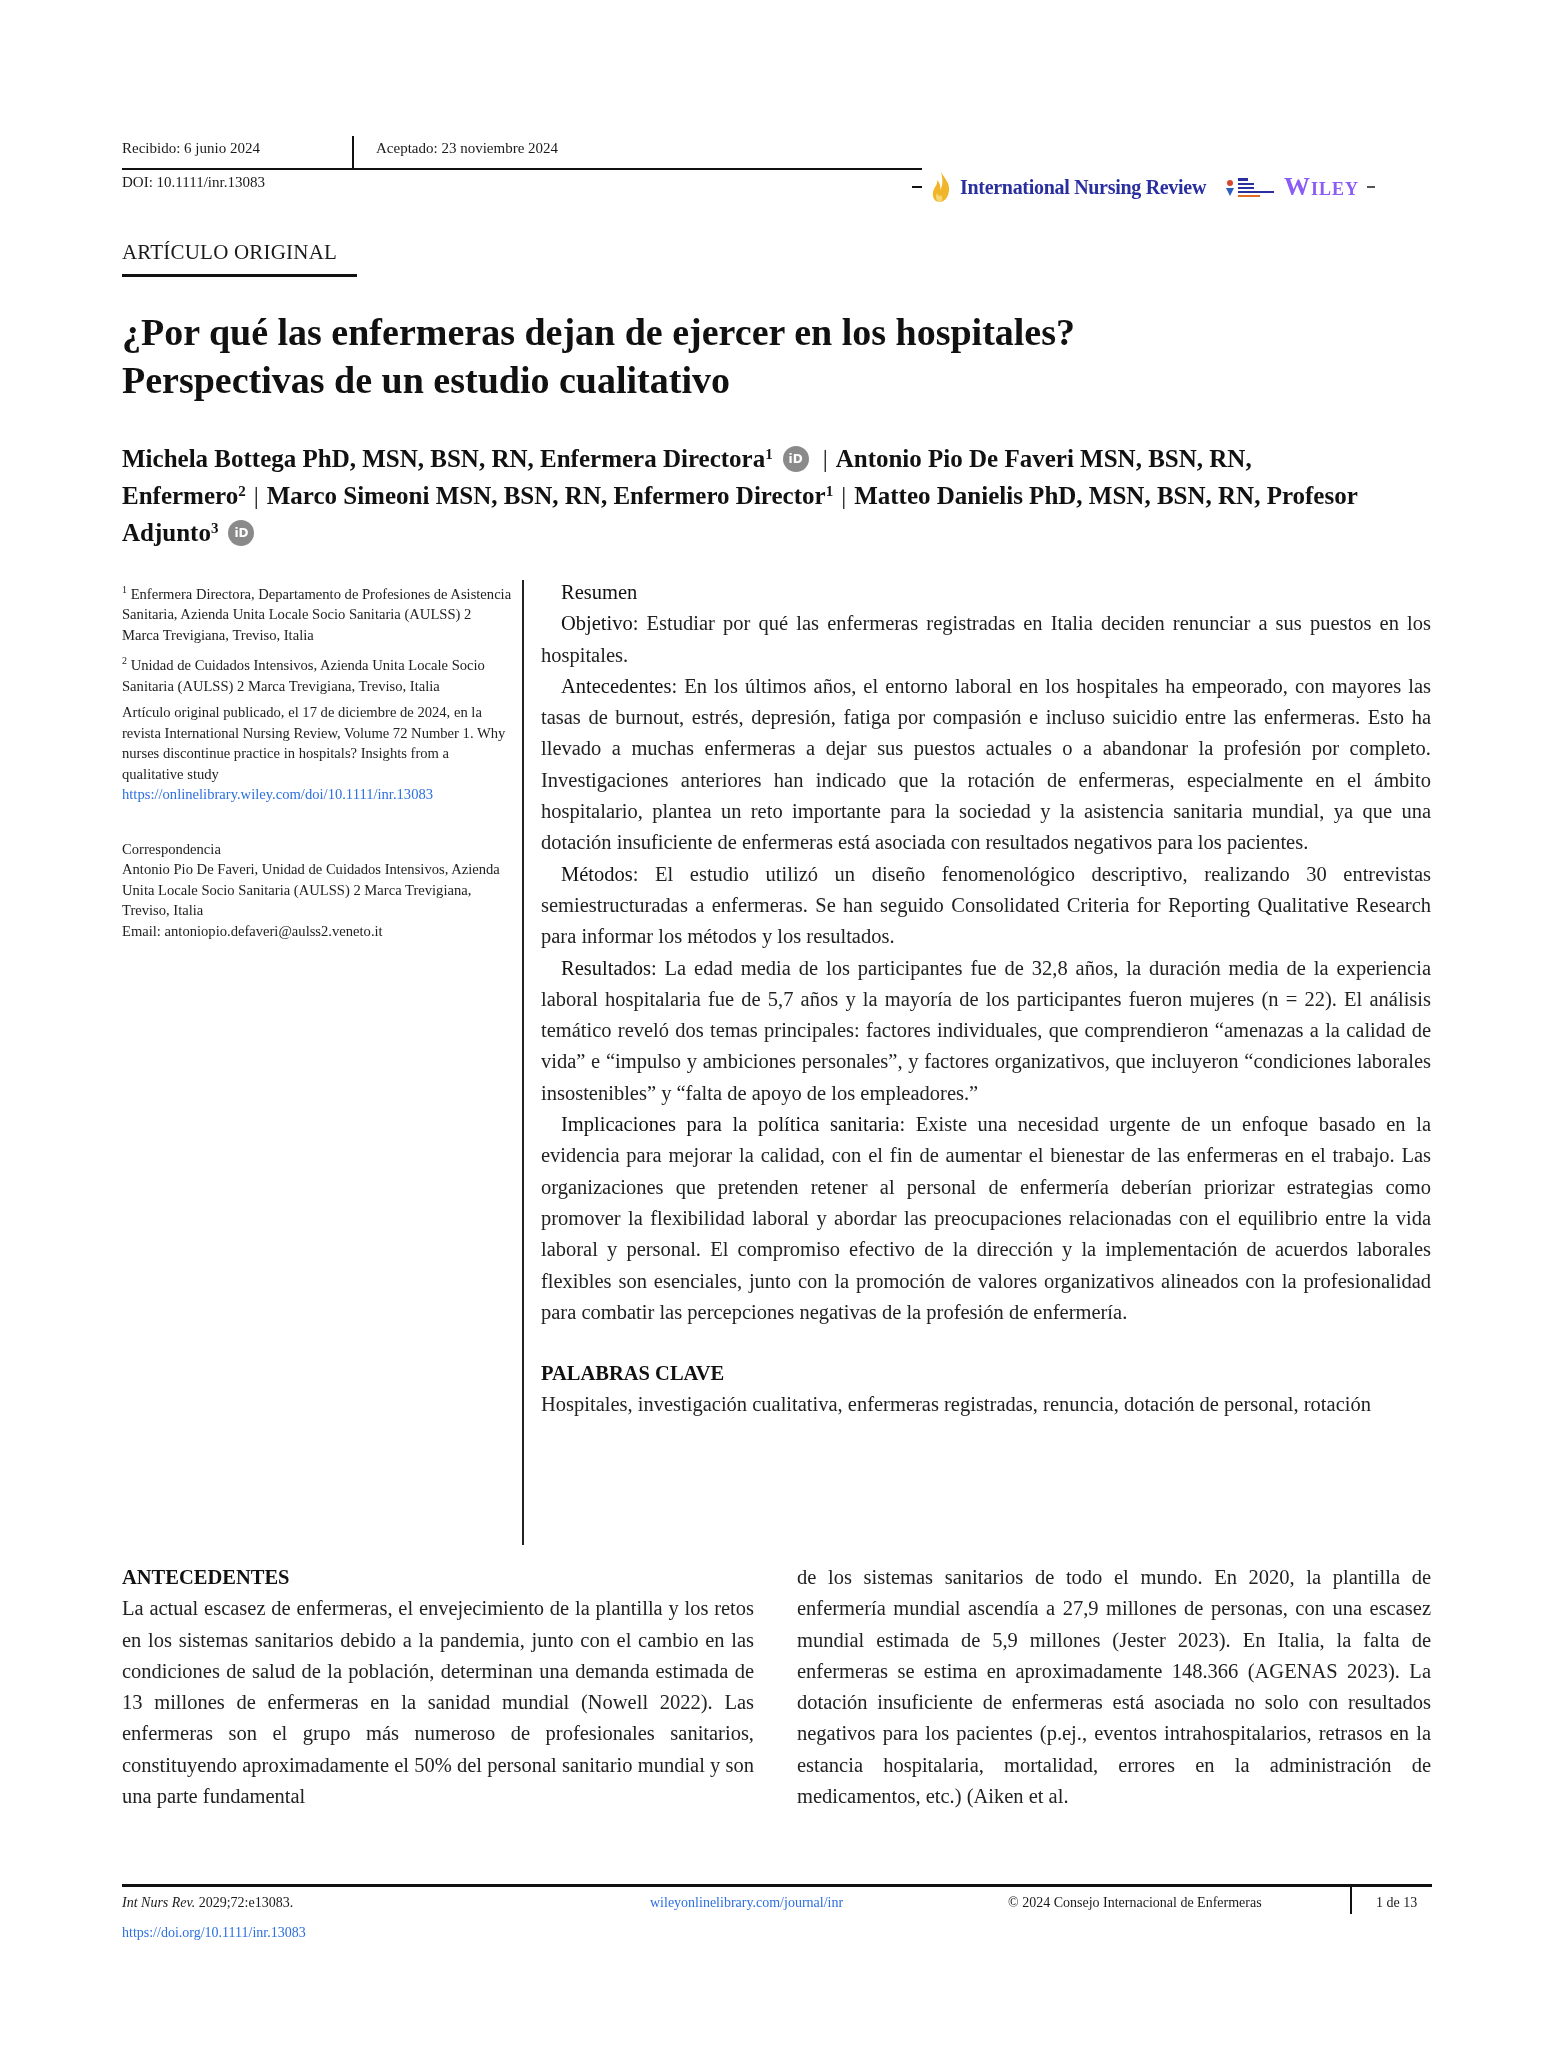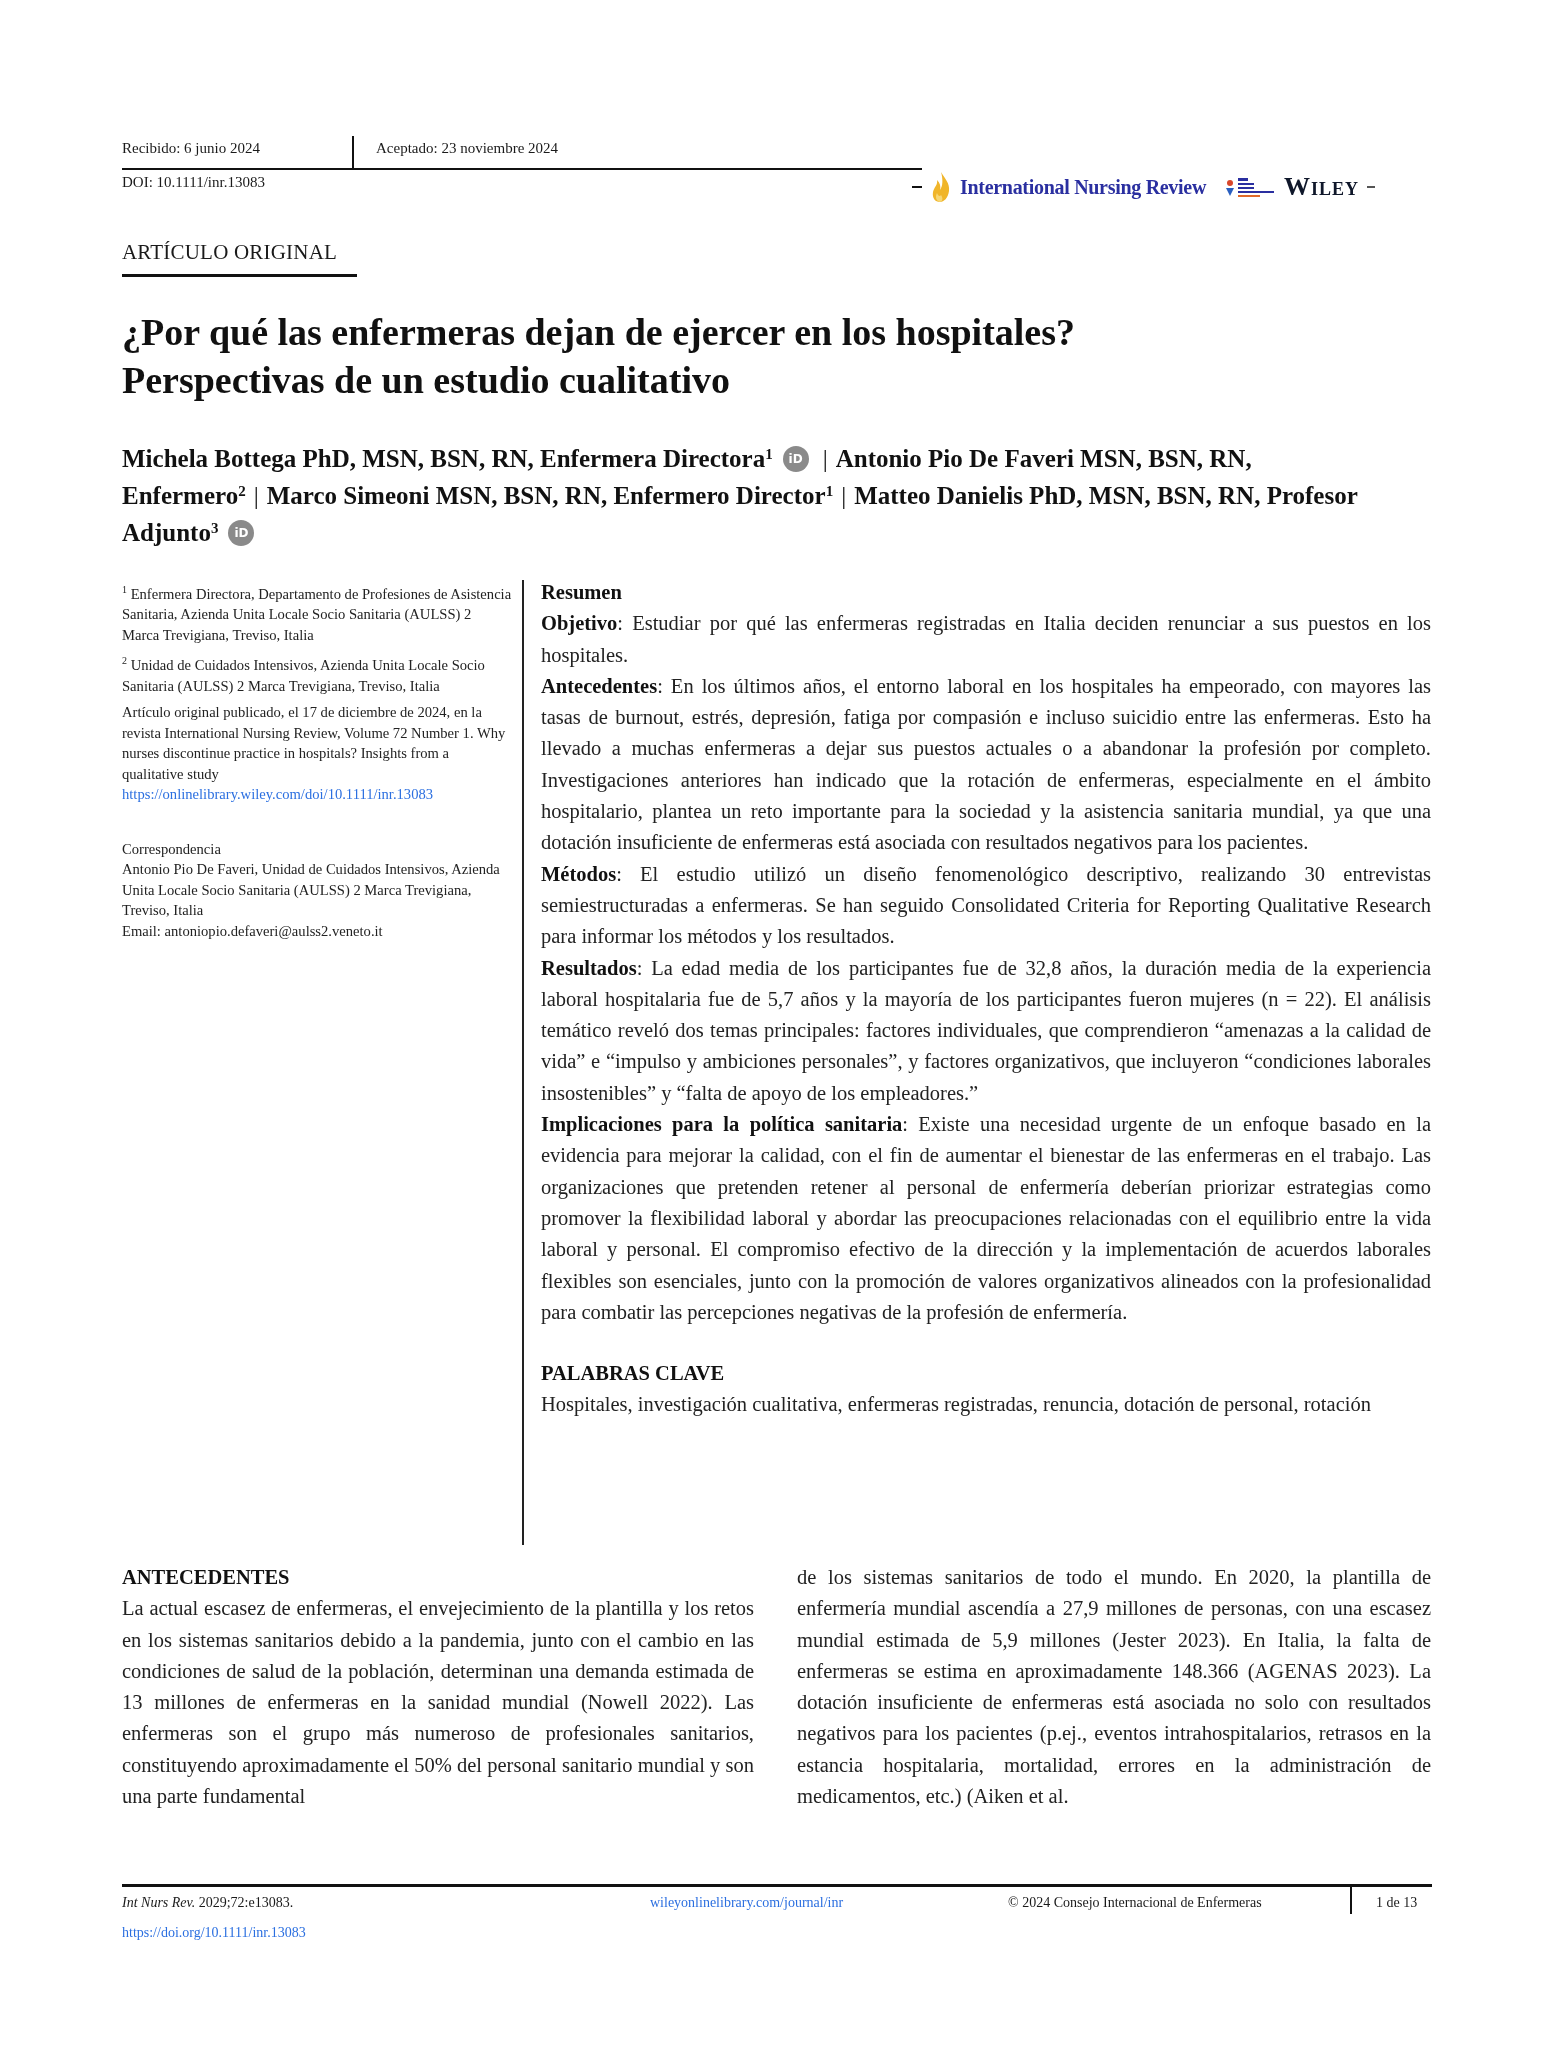--- a/index.html
+++ b/index.html
@@ -15,21 +15,21 @@
   .hdr-sep { left: 352px; top: 136px; width: 2px; height: 32px; background: #111; }
   .hdr-accepted { left: 370px; top: 140px; font-size: 15px; margin-left: 6px; }
   .hdr-rule { left: 122px; top: 168px; width: 800px; height: 2px; background: #111; }
   .hdr-doi { left: 122px; top: 174px; font-size: 15px; }
 
   .brand { left: 912px; top: 146px; height: 40px; display: flex; align-items: center; gap: 8px; margin-top: 21px; }
   .brand-dash { width: 10px; height: 2px; background: #111; }
   .flame { width: 22px; height: 32px; }
   .inr-name { color: #2a2fa0; font-size: 20px; font-weight: bold; letter-spacing: -0.3px; }
   .icn-logo { width: 52px; height: 26px; margin-left: 10px; }
-  .wiley { color: #0f172a; font-size: 26px; font-weight: bold; letter-spacing: 1px; font-variant: small-caps; }
+  .wiley { color: #8b5cf6; font-size: 26px; font-weight: bold; letter-spacing: 1px; font-variant: small-caps; }
   .brand-dash2 { width: 8px; height: 2px; background: #555; }
 
   
   .art-type { left: 122px; top: 240px; font-size: 21px; letter-spacing: 0.2px; }
   .art-rule { left: 122px; top: 274px; width: 235px; height: 3px; background: #111; }
 
   
   .title { left: 122px; top: 308px; width: 1300px; font-size: 38px; font-weight: bold; line-height: 48px; color: #111; }
 
   
@@ -47,21 +47,21 @@
   .leftcol { left: 122px; top: 580px; width: 390px; font-size: 14.6px; line-height: 20.5px; color: #222; }
   .leftcol p { margin: 0 0 6px 0; }
   .leftcol sup { font-size: 10px; }
   .leftcol .link { color: #2b6fe0; }
   .leftcol .gap { height: 22px; }
 
   .vdivider { left: 522px; top: 580px; width: 2px; height: 965px; background: #222; }
 
   
   .abstract { left: 541px; top: 577px; width: 890px; font-size: 20.5px; line-height: 31.3px; color: #222; text-align: justify; }
-  .abstract .h { font-weight: bold; color: #111; }
+  .abstract .h { font-weight: normal; color: #111; margin-left: 20px; }
   .abstract p { margin: 0; }
   .kw-head { font-weight: bold; margin-top: 30px !important; color: #111; }
 
   
   .body-left { left: 122px; top: 1562px; width: 632px; font-size: 20.5px; line-height: 31.3px; text-align: justify; color: #222; }
   .body-right { left: 797px; top: 1562px; width: 634px; font-size: 20.5px; line-height: 31.3px; text-align: justify; color: #222; }
   .sec-head { font-weight: bold; color: #111; }
 
   
   .ftr-rule { left: 122px; top: 1884px; width: 1310px; height: 3px; background: #111; }

